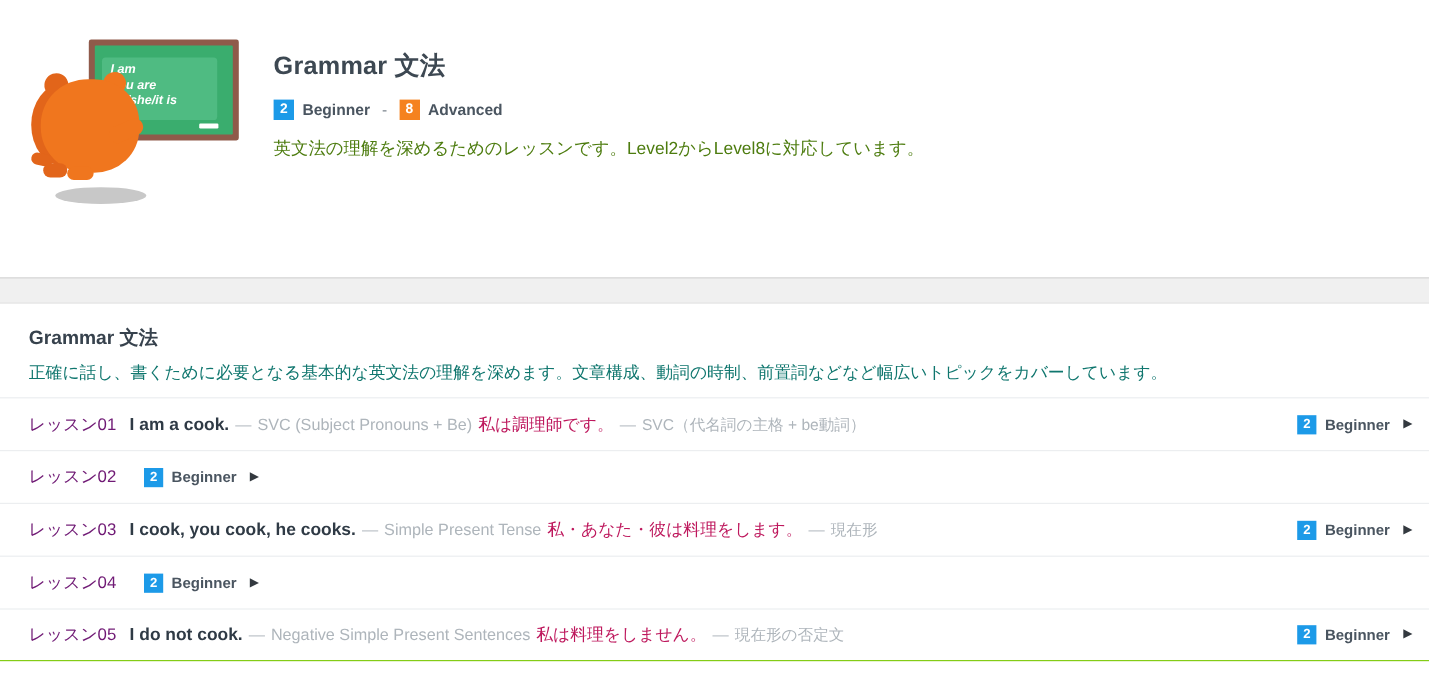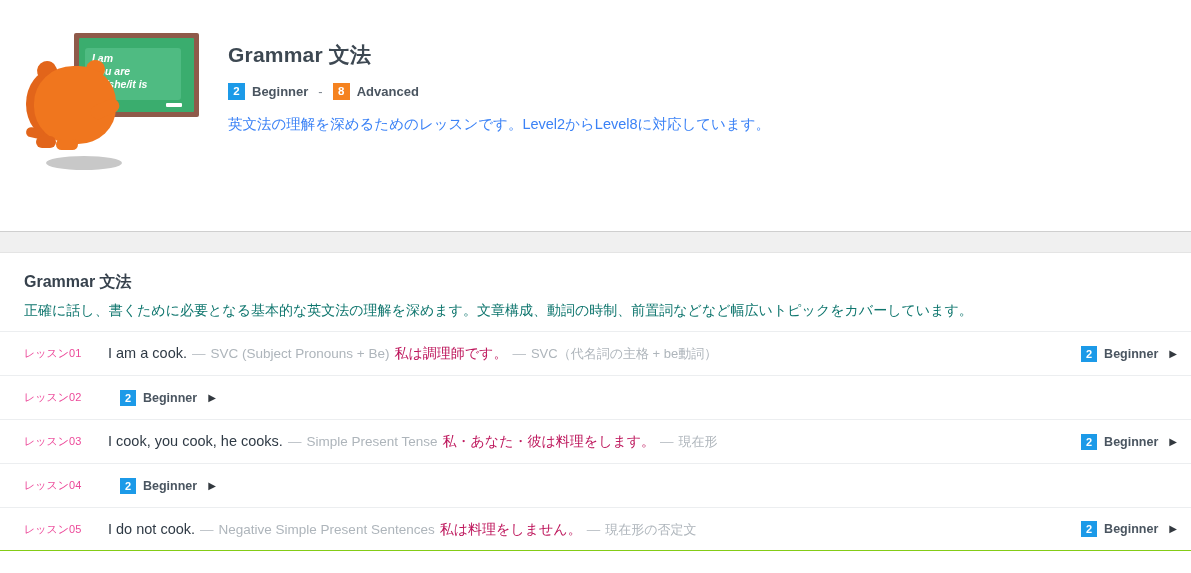--- a/index.html
+++ b/index.html
@@ -175,21 +175,21 @@
     font-size: 13px;
     font-weight: bold;
   }
   .lvl-sep {
     margin: 0 10px;
     color: #7b848d;
     font-size: 13px;
   }
   .hero-desc {
     font-size: 14.5px;
-    color: #3b82f6;
+    color: #4d7c0f;
     line-height: 1.5;
   }
 
   
   .band {
     height: 22px;
     background: #f0f0f0;
     border-top: 1px solid #cfcfcf;
     border-bottom: 1px solid #e4e4e4;
   }
@@ -217,32 +217,32 @@
     display: flex;
     align-items: center;
     height: 44px;
     border-top: 1px solid #eceef0;
     padding: 0 14px 0 24px;
     white-space: nowrap;
     overflow: hidden;
   }
   .lesson-row:last-child { border-bottom: 1px solid #84cc16; }
   .lesson-num {
-    color: #ec4899;
-    font-size: 11px;
+    color: #701a75;
+    font-size: 14px;
     flex: 0 0 84px;
   }
   .lesson-main {
     flex: 1 1 auto;
     overflow: hidden;
     text-overflow: clip;
   }
   .ls-en {
     font-size: 14.5px;
-    font-weight: normal;
+    font-weight: bold;
     color: #2f3a45;
   }
   .ls-dash {
     color: #b9bfc5;
     font-size: 13.5px;
     margin: 0 5px;
   }
   .ls-sub {
     color: #aeb5bb;
     font-size: 13.5px;

